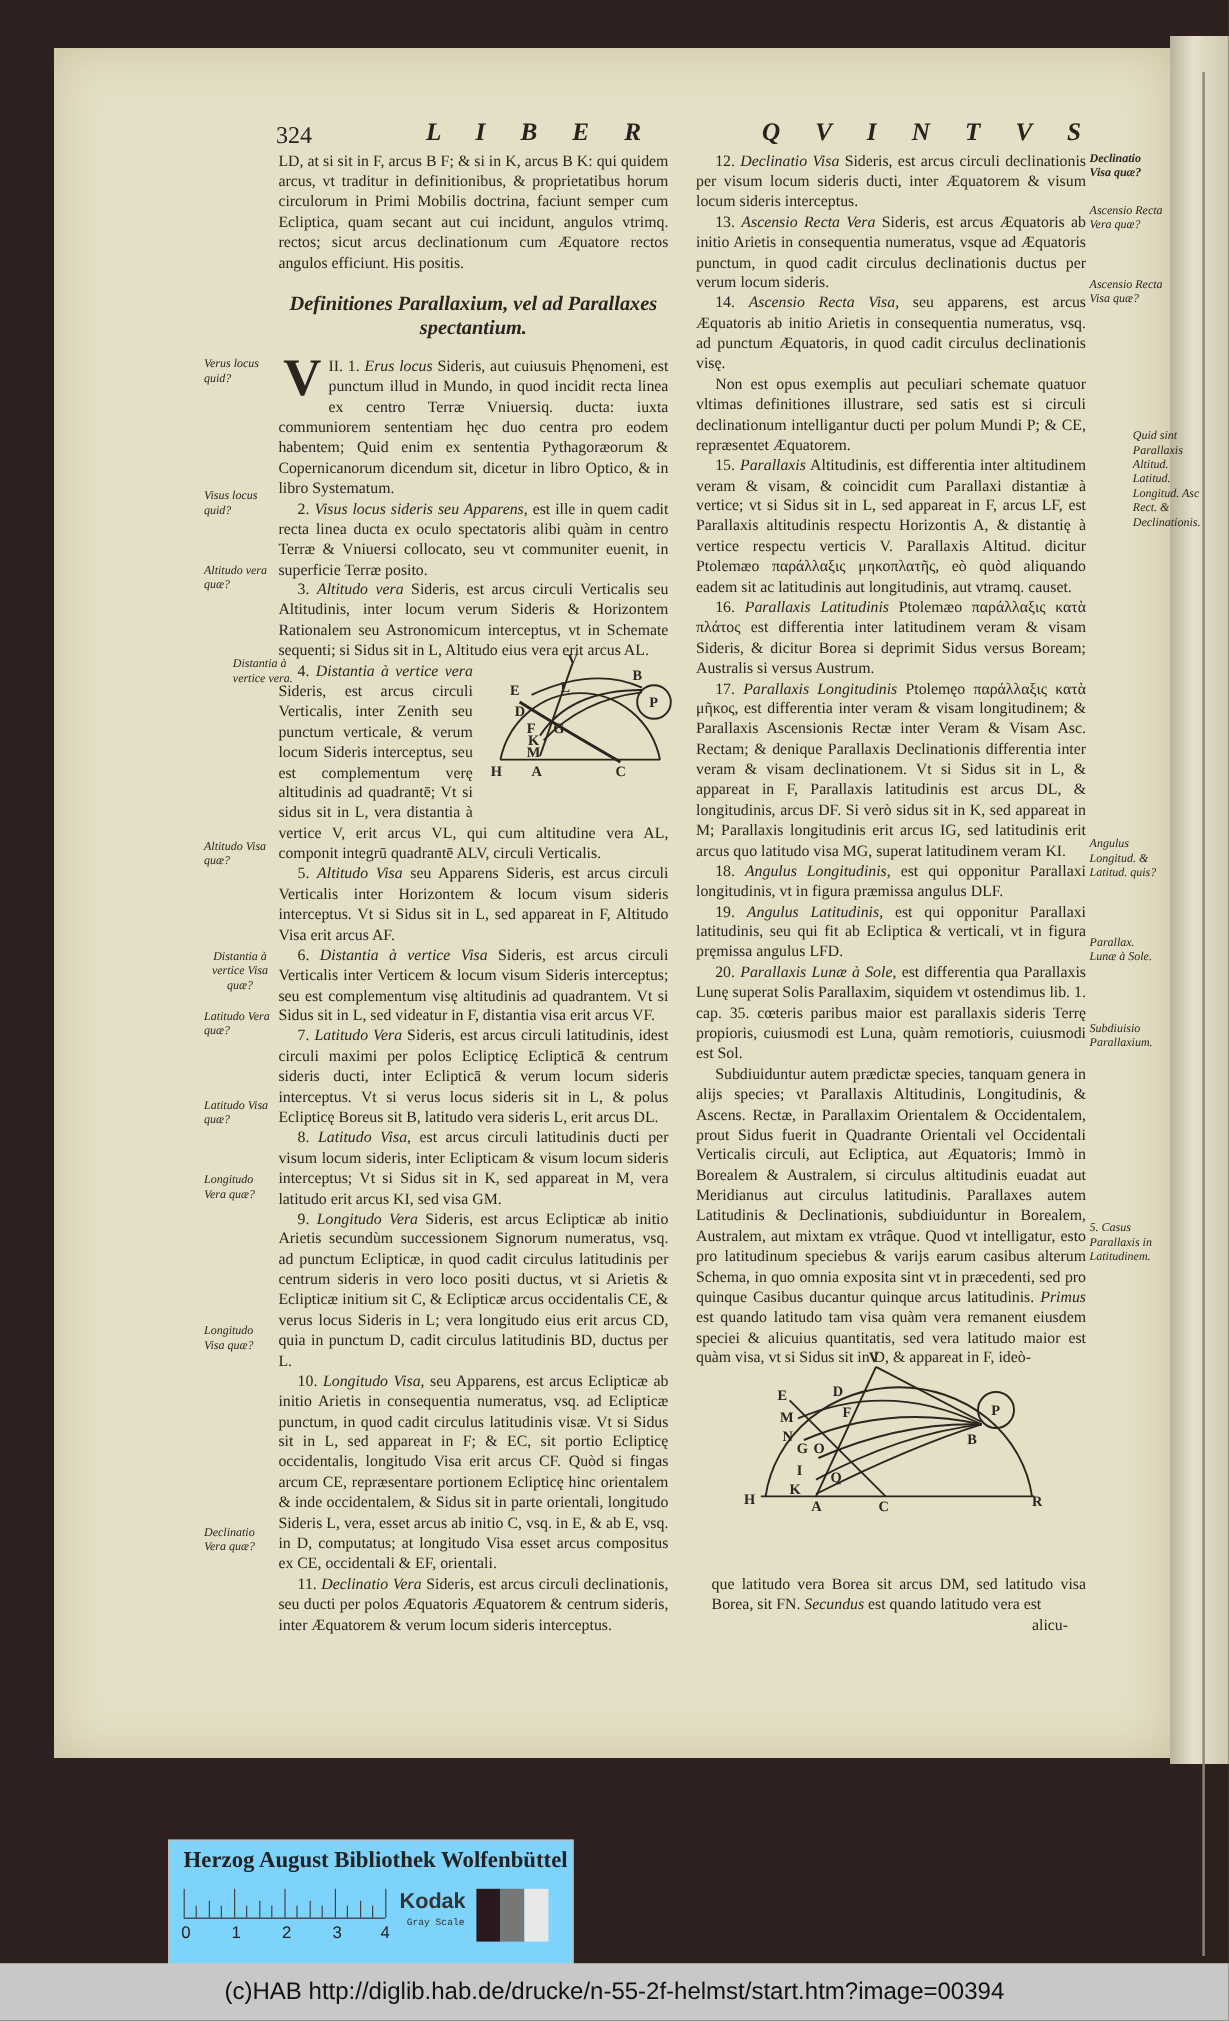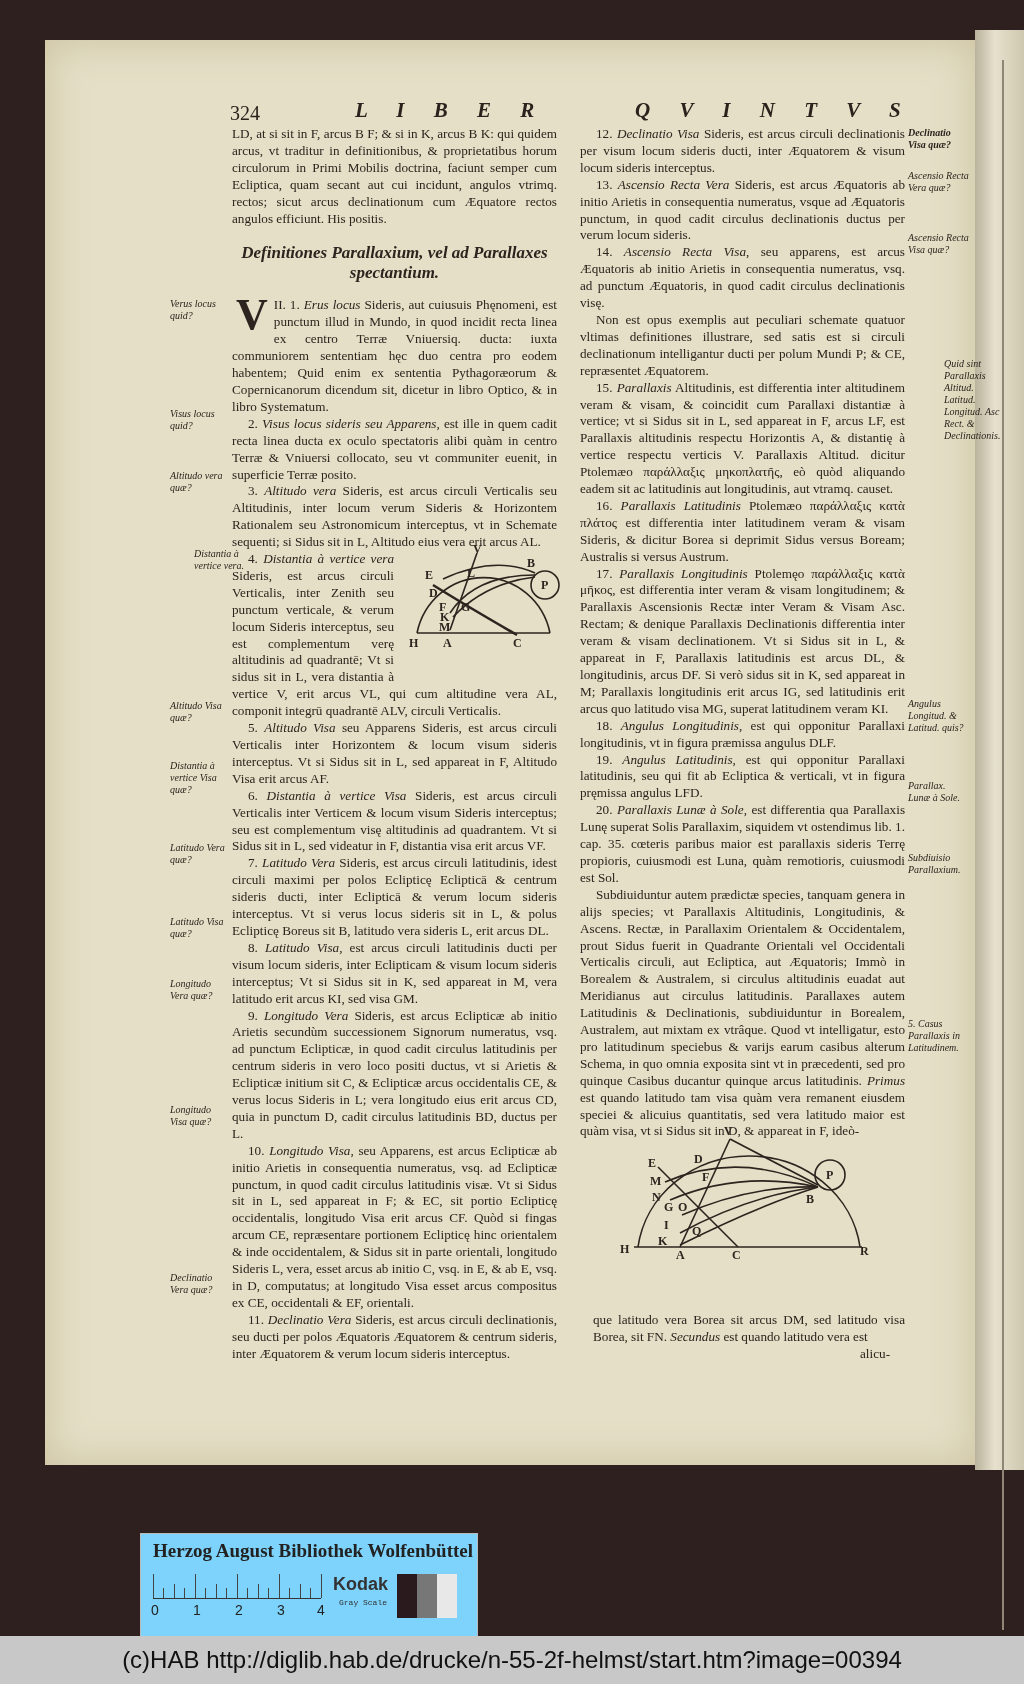--- a/index.html
+++ b/index.html
@@ -20,21 +20,21 @@
   .fig { position:absolute; }
   .label-card { position:absolute; left:140px; top:1533px; width:336px; height:108px; background:#7dd3fc; border:1px solid #bbb; }
   .lc-title { position:absolute; left:12px; top:6px; font-size:19px; font-weight:bold; color:#222; font-family:"Liberation Serif", serif; }
   .ruler { position:absolute; left:12px; top:40px; width:168px; height:24px; border-bottom:1px solid #333; }
   .tick { position:absolute; bottom:0; width:1px; background:#444; }
   .rnum { position:absolute; top:68px; font-size:14px; font-family:"Liberation Sans", sans-serif; color:#222; }
   .kodak { position:absolute; left:192px; top:40px; font-size:18px; font-weight:bold; font-family:"Liberation Sans", sans-serif; color:#333; }
   .gray { position:absolute; left:198px; top:64px; font-size:8px; font-family:Liberation Mono, monospace; color:#333; }
   .swatch { position:absolute; top:40px; width:20px; height:44px; }
   .footer { position:absolute; left:0; top:1636px; width:1024px; height:48px; background:#c8c8c8; display:flex; align-items:center; justify-content:center; }
-  .footer span { font-family:"Liberation Sans", sans-serif; font-size:24px; color:#111; }
+  .footer span { font-family:"Liberation Sans", sans-serif; font-size:20px; color:#111; }
 </style>
 </head>
 <body>
 
 <div class="scan"></div>
 <div class="rightedge"></div>
 <div class="strip"></div>
 
 <div class="page"></div>
 
@@ -90,21 +90,21 @@
       <text x="48" y="102">A</text>
       <text x="118" y="102">C</text>
   </g>
 </svg>
 
 <div class="marg" style="left:170px; top:298px; width:60px;">Verus locus quid?</div>
 <div class="marg" style="left:170px; top:408px; width:60px;">Visus locus quid?</div>
 <div class="marg" style="left:170px; top:470px; width:60px;">Altitudo vera quæ?</div>
 <div class="marg" style="left:170px; top:548px; width:60px;margin-left:24px;">Distantia à vertice vera.</div>
 <div class="marg" style="left:170px; top:700px; width:60px;">Altitudo Visa quæ?</div>
-<div class="marg" style="left:170px; top:760px; width:60px;">Distantia à vertice Visa quæ?</div>
+<div class="marg" style="left:170px; top:792px; width:60px;text-align:center;">Distantia à vertice Visa quæ?</div>
 <div class="marg" style="left:170px; top:842px; width:60px;">Latitudo Vera quæ?</div>
 <div class="marg" style="left:170px; top:916px; width:60px;">Latitudo Visa quæ?</div>
 <div class="marg" style="left:170px; top:978px; width:60px;">Longitudo Vera quæ?</div>
 <div class="marg" style="left:170px; top:1104px; width:60px;">Longitudo Visa quæ?</div>
 <div class="marg" style="left:170px; top:1272px; width:60px;">Declinatio Vera quæ?</div>
 
 <div class="col" style="left:580px; top:126px; width:325px;">
   <p><span>12.</span> <i>Declinatio Visa</i> <span>Sideris, est arcus circuli declinationis per visum locum sideris ducti, inter Æquatorem &amp; visum locum sideris interceptus.</span></p>
   <p><span>13.</span> <i>Ascensio Recta Vera</i> <span>Sideris, est arcus Æquatoris ab initio Arietis in consequentia numeratus, vsque ad Æquatoris punctum, in quod cadit circulus declinationis ductus per verum locum sideris.</span></p>
   <p><span>14.</span> <i>Ascensio Recta Visa</i><span>, seu apparens, est arcus Æquatoris ab initio Arietis in consequentia numeratus, vsq. ad punctum Æquatoris, in quod cadit circulus declinationis visę.</span></p>

